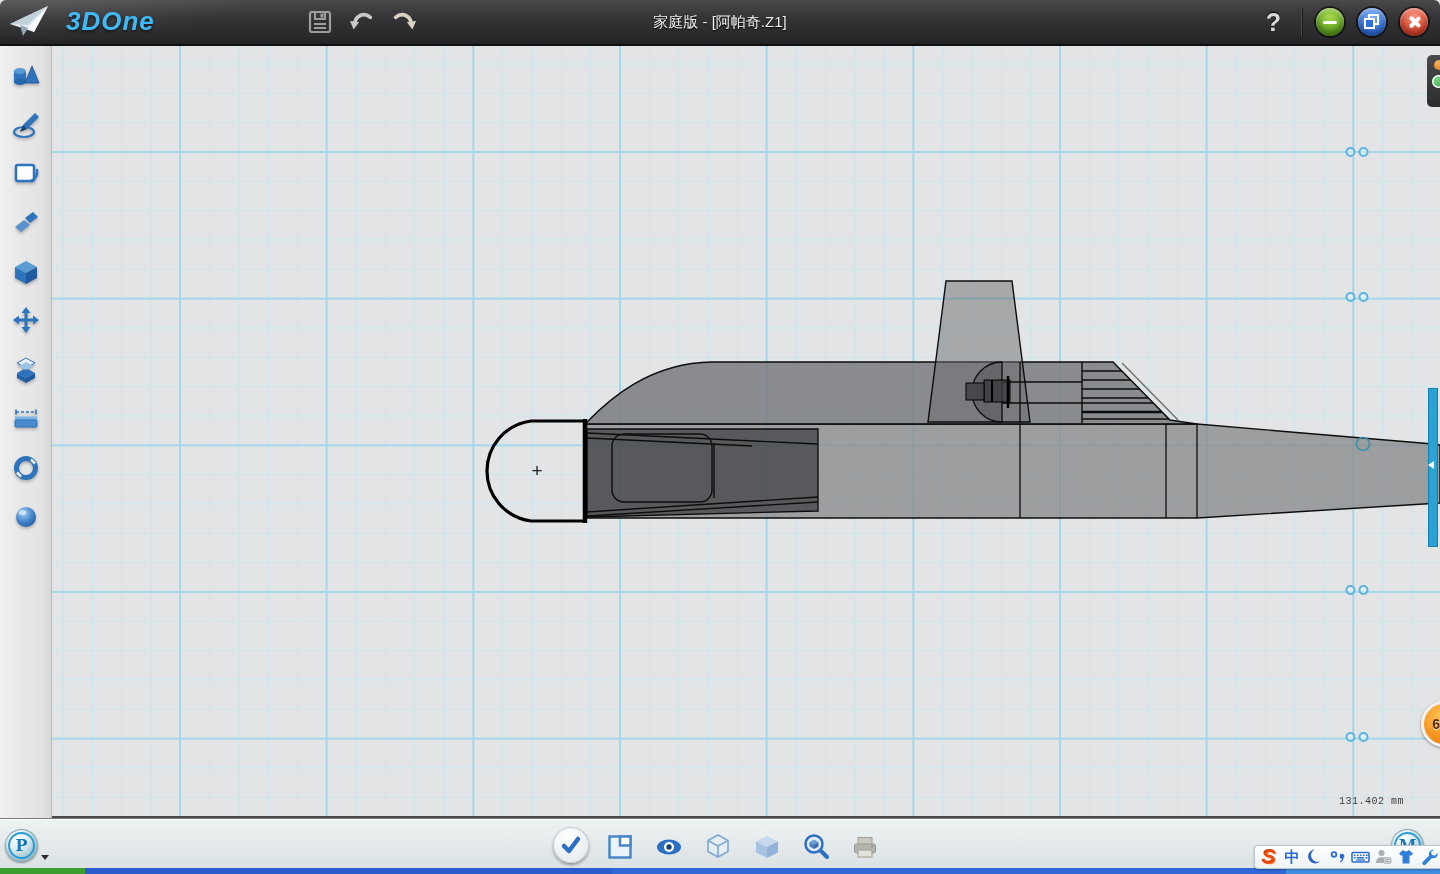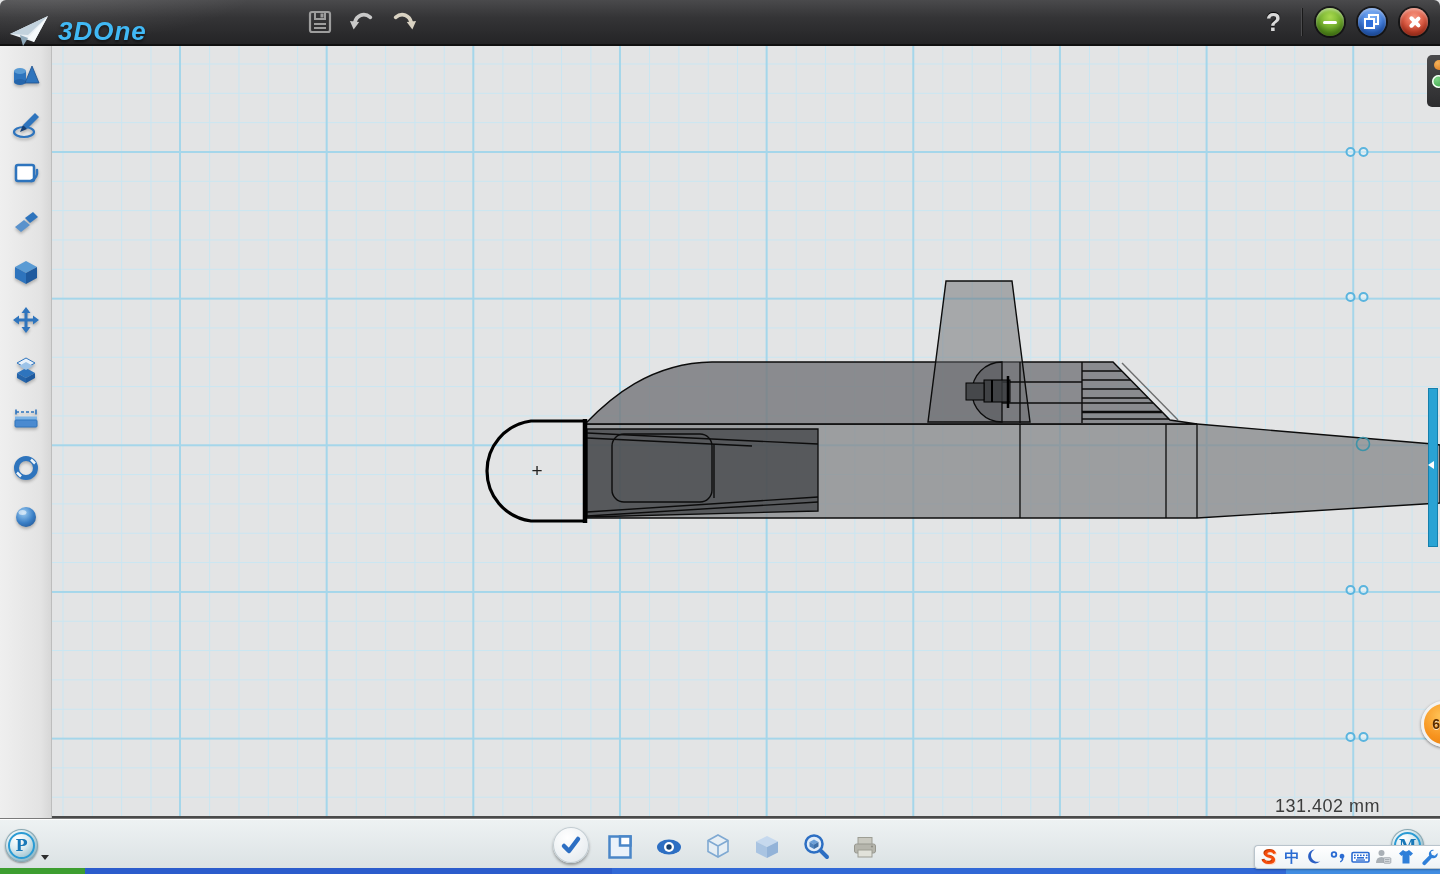--- a/index.html
+++ b/index.html
@@ -6,21 +6,21 @@
     font-family:"Liberation Sans", sans-serif;}
   #app{position:relative;width:1440px;height:874px;background:#e3e4e5;}
 
   
   #titlebar{position:absolute;left:0;top:0;width:1440px;height:44px;
     background:linear-gradient(180deg,#4a4a4c 0%,#343436 40%,#242426 100%);
     border-bottom:2px solid #101010;border-radius:6px 6px 0 0;}
   #titlebar::before{content:'';position:absolute;left:0;top:0;width:300px;height:44px;
     background:radial-gradient(ellipse 320px 90px at 40px -20px, rgba(255,255,255,0.14), rgba(255,255,255,0) 70%);
     border-radius:6px 0 0 0;}
-  .logo-wrap{position:absolute;left:8px;top:12px;display:flex;align-items:center;gap:6px;}
+  .logo-wrap{position:absolute;left:8px;top:2px;display:flex;align-items:center;gap:14px;}
   .brand{font-size:26px;font-style:italic;font-weight:800;color:#41b9f5;
     text-shadow:0 2px 3px rgba(0,0,0,.55);letter-spacing:1px;}
   .quick-actions{position:absolute;left:307px;top:8px;display:flex;gap:16px;align-items:center;}
   .qbtn{width:26px;height:28px;display:flex;align-items:center;justify-content:center;cursor:pointer;}
   #win-title{position:absolute;left:0;right:0;top:13px;text-align:center;font-size:15px;
     color:#efefef;pointer-events:none;text-shadow:0 1px 1px #000;}
   .tb-right{position:absolute;right:12px;top:7px;display:flex;align-items:center;gap:14px;}
   .help-q{font-size:25px;font-weight:bold;color:#d9d9d9;text-shadow:0 -1px 1px #000;
     margin-right:6px;cursor:pointer;line-height:30px;}
   .tb-sep{width:1px;height:28px;background:#4c4c4e;box-shadow:1px 0 0 #1a1a1a;}
@@ -49,22 +49,22 @@
     background-image:
       linear-gradient(to right,#a5d6ea 2px,transparent 2px),
       linear-gradient(to bottom,#a5d6ea 2px,transparent 2px),
       linear-gradient(to right,#c9e6f2 1px,transparent 1px),
       linear-gradient(to bottom,#c9e6f2 1px,transparent 1px);
     background-size:146.67px 100%,100% 146.67px,29.333px 100%,100% 29.333px;
     background-position:127px 0,0 105px,10.5px 0,0 17.5px;}
   .model-svg{position:absolute;left:0;top:0;}
   #watermark{position:absolute;left:566px;top:369px;font-size:27px;font-style:italic;font-weight:bold;
     color:rgba(95,95,95,0.30);letter-spacing:1.5px;pointer-events:none;}
-  #measure-label{position:absolute;right:60px;top:750px;font-family:Liberation Sans, sans-serif;
-    font-size:18px;color:#3c3c3c;letter-spacing:0.5px;}
+  #measure-label{position:absolute;right:36px;top:750px;font-family:Liberation Mono, monospace;
+    font-size:10px;color:#3c3c3c;letter-spacing:0.5px;}
   .grid-mark{position:absolute;width:25px;height:10px;transform:translate(-50%,-50%);
     display:flex;gap:3px;align-items:center;}
   .grid-mark::before,.grid-mark::after{content:'';width:10px;height:10px;border:2px solid #5ab4de;
     border-radius:50%;background:rgba(232,246,252,.55);box-sizing:border-box;}
   #right-strip{position:absolute;left:1376px;top:342px;width:8px;height:157px;background:#2aa3d4;
     border:1px solid #1580ad;cursor:pointer;}
   #right-strip::after{content:'';position:absolute;left:-1px;top:72px;width:0;height:0;
     border-top:4px solid transparent;border-bottom:4px solid transparent;border-right:6px solid #fff;}
   #corner-tab{position:absolute;left:1375px;top:9px;width:13px;height:52px;
     background:linear-gradient(#4a4a4c,#2c2c2e);border-radius:5px 0 0 5px;cursor:pointer;overflow:hidden;}
@@ -146,20 +146,21 @@
         </svg>
       </div>
       <div class="qbtn">
         <svg width="28" height="26" viewBox="0 0 28 26">
           <path d="M5,8 C12,2 20,6 22,14" fill="none" stroke="#d9d2c2" stroke-width="4" stroke-linecap="round"></path>
           <polygon points="27,12 17,13 23,21" fill="#d9d2c2"></polygon>
         </svg>
       </div>
     </div>
 
+    <div id="win-title">家庭版 - [阿帕奇.Z1]</div>
 
     <div class="tb-right">
       <span class="help-q">?</span>
       <span class="tb-sep"></span>
       <div class="wbtn min">
         <span class="glyph-min"></span>
       </div>
       <div class="wbtn res">
         <svg width="28" height="28" viewBox="0 0 28 28">
           <rect x="11" y="7" width="9" height="9" fill="none" stroke="#fff" stroke-width="2"></rect>

